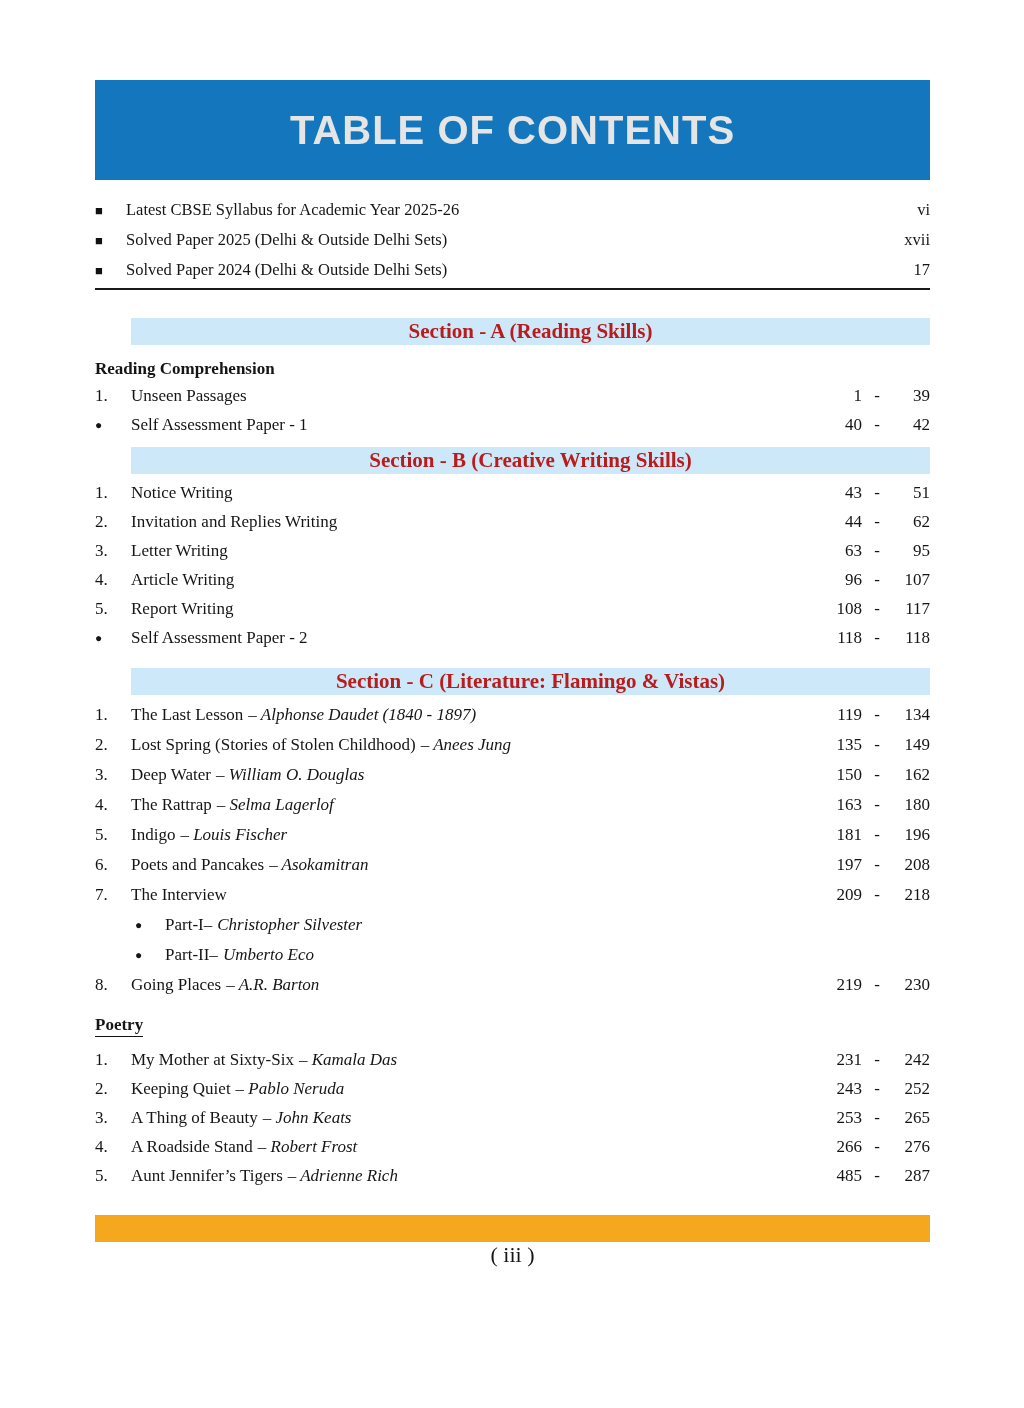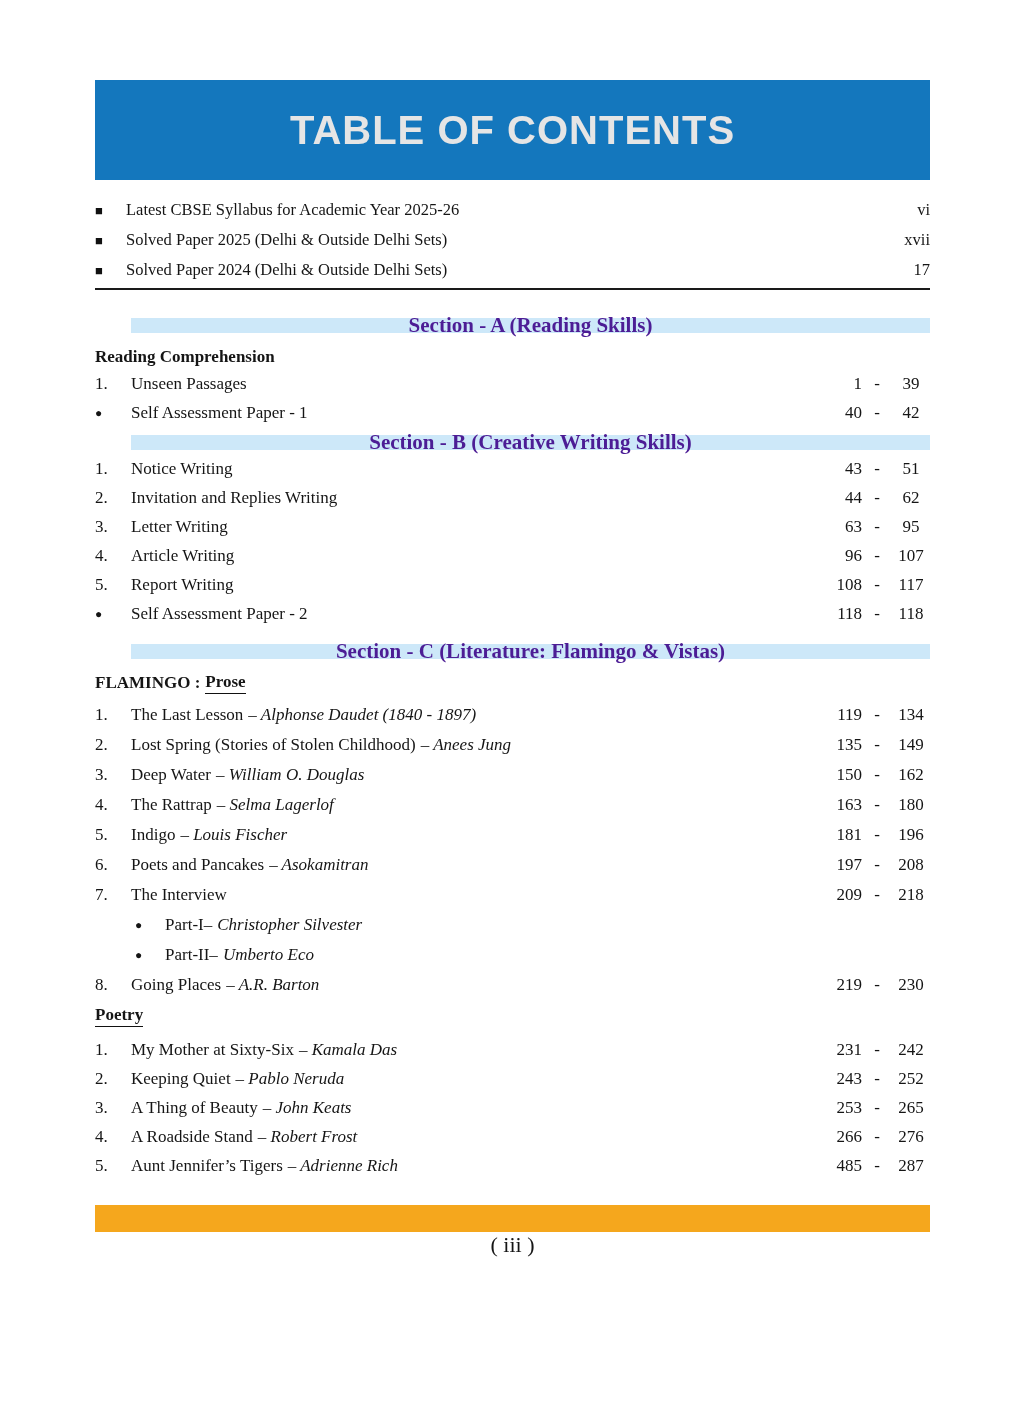--- a/index.html
+++ b/index.html
@@ -11,42 +11,42 @@
   .toc-header .title{color:#e5e5e5;font-family:"Liberation Sans","DejaVu Sans",sans-serif;
         font-weight:bold;font-size:40px;letter-spacing:1px;}
   
   .front-matter{margin-top:15px;}
   .fm-row{display:flex;align-items:center;height:30px;font-size:16.5px;}
   .fm-bullet{flex:0 0 31px;font-size:13px;line-height:1;color:#111;}
   .fm-label{flex:1;white-space:nowrap;}
   .fm-page{text-align:right;}
   .rule{margin-top:3px;border-top:2.5px solid #1a1a1a;height:0;}
   
-  .section-bar{height:15px;background:#CDE8F9;display:flex;align-items:center;justify-content:center;
-        font-weight:bold;font-size:21px;color:#4c1d95;margin-left:36px;}
+  .section-bar{height:27px;background:#CDE8F9;display:flex;align-items:center;justify-content:center;
+        font-weight:bold;font-size:21px;color:#b91c1c;margin-left:36px;}
   .sb-a{margin-top:28px;} .sb-b{margin-top:8px;} .sb-c{margin-top:16px;}
   
   .group-heading{height:24px;display:flex;align-items:center;font-weight:bold;font-size:17px;white-space:nowrap;}
-  .gh-a{margin-top:12px;} .gh-b{margin-top:2px;} .gh-c{margin-top:12px;} .gh-poetry{margin-top:4px;align-items:center;}
+  .gh-a{margin-top:12px;} .gh-b{margin-top:2px;} .gh-c{margin-top:12px;} .gh-poetry{margin-top:14px;align-items:center;}
   .gh-label:not(:empty){margin-right:5px;}
   .gh-u{border-bottom:1.6px solid #111;padding-bottom:1px;}
   
   .rows-a{margin-top:0;} .rows-b{margin-top:4px;} .rows-c{margin-top:5px;} .rows-p{margin-top:7px;}
   .row{display:flex;align-items:center;height:29px;font-size:17px;}
   .row.tall{height:30px;}
   .marker{flex:0 0 36px;}
   .marker.dot{font-size:12px;line-height:1;}
   .row.sub{padding-left:40px;}
   .row.sub .marker{flex:0 0 30px;}
   .entry-title{flex:1;white-space:nowrap;overflow:hidden;}
   .author{font-style:italic;margin-left:5px;}
   .pages{display:flex;flex:0 0 112px;}
   .pg-start{flex:0 0 44px;text-align:right;}
   .pg-dash{flex:0 0 30px;text-align:center;}
-  .pg-end{flex:1;text-align:center;}
+  .pg-end{flex:1;text-align:right;}
   
   .accent-bar{margin-top:25px;height:27px;background:#F5A71D;}
   .footer-page{margin-top:2px;height:22px;display:flex;align-items:center;justify-content:center;
         font-weight:normal;font-size:22px;}
 </style>
 </head>
 <body>
 
 <div class="page">
 
@@ -157,24 +157,20 @@
         <span class="pg-start">118</span>
         <span class="pg-dash">-</span>
         <span class="pg-end">118</span>
       </span>
     </div>
   </div>
 
   <div class="section-bar sb-c">
     <span>Section - C (Literature: Flamingo &amp; Vistas)</span>
   </div>
-  <div class="group-heading gh-c">
-    <span class="gh-label">FLAMINGO :</span>
-    <span class="gh-u">Prose</span>
-  </div>
   <div class="rows-c">
     <div class="row tall">
       <span class="marker">1.</span>
       <span class="entry-title"><span>The Last Lesson</span><span class="author">– Alphonse Daudet (1840 - 1897)</span></span>
       <span class="pages">
         <span class="pg-start">119</span>
         <span class="pg-dash">-</span>
         <span class="pg-end">134</span>
       </span>
     </div>

